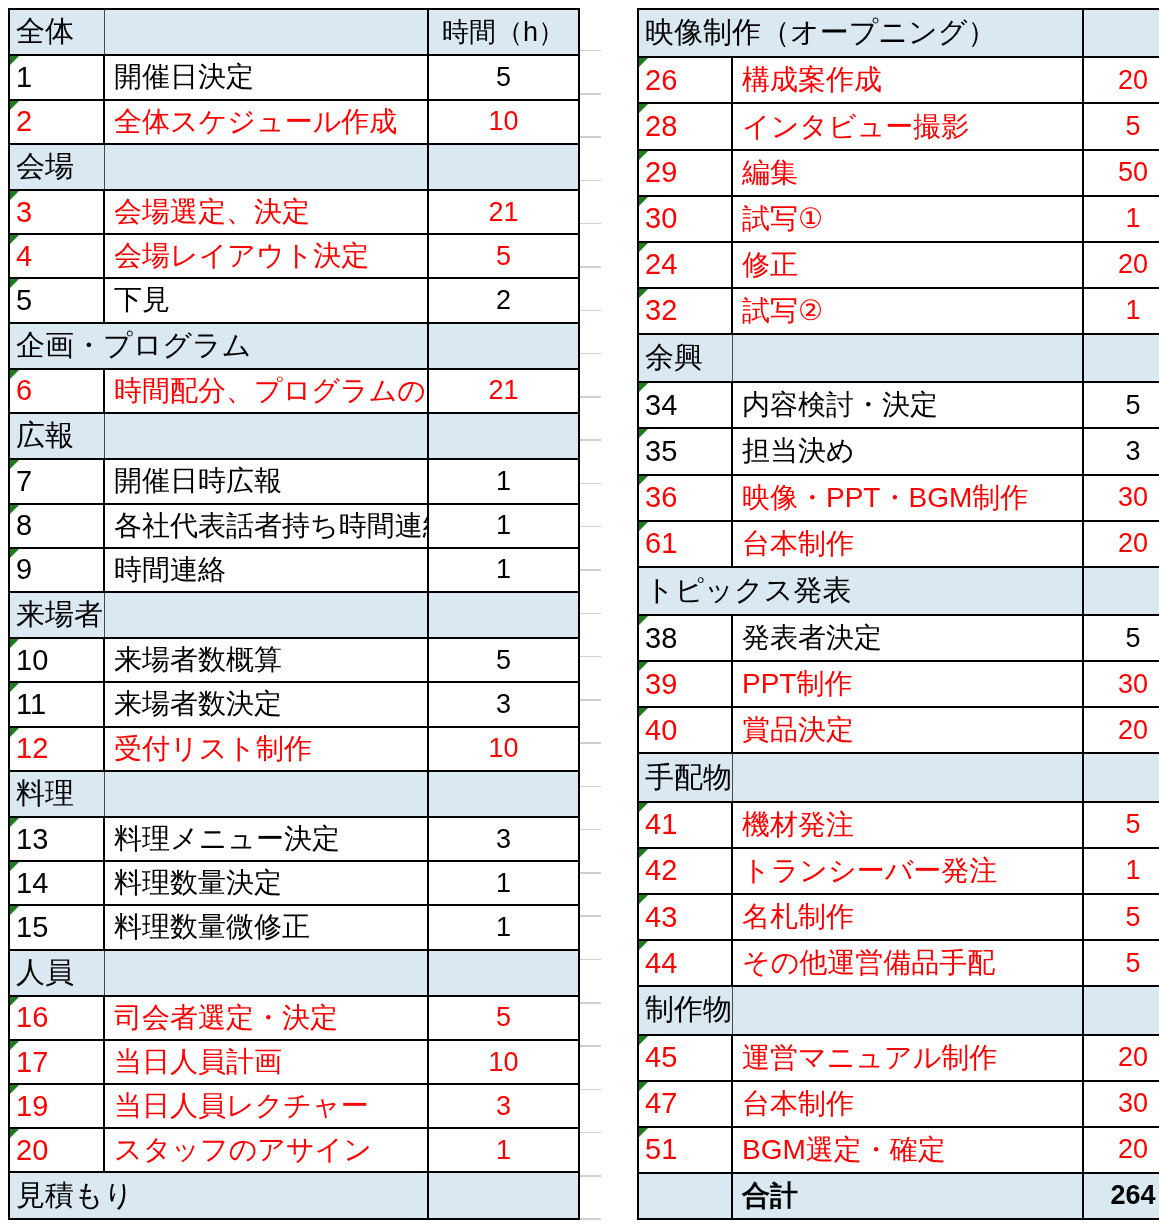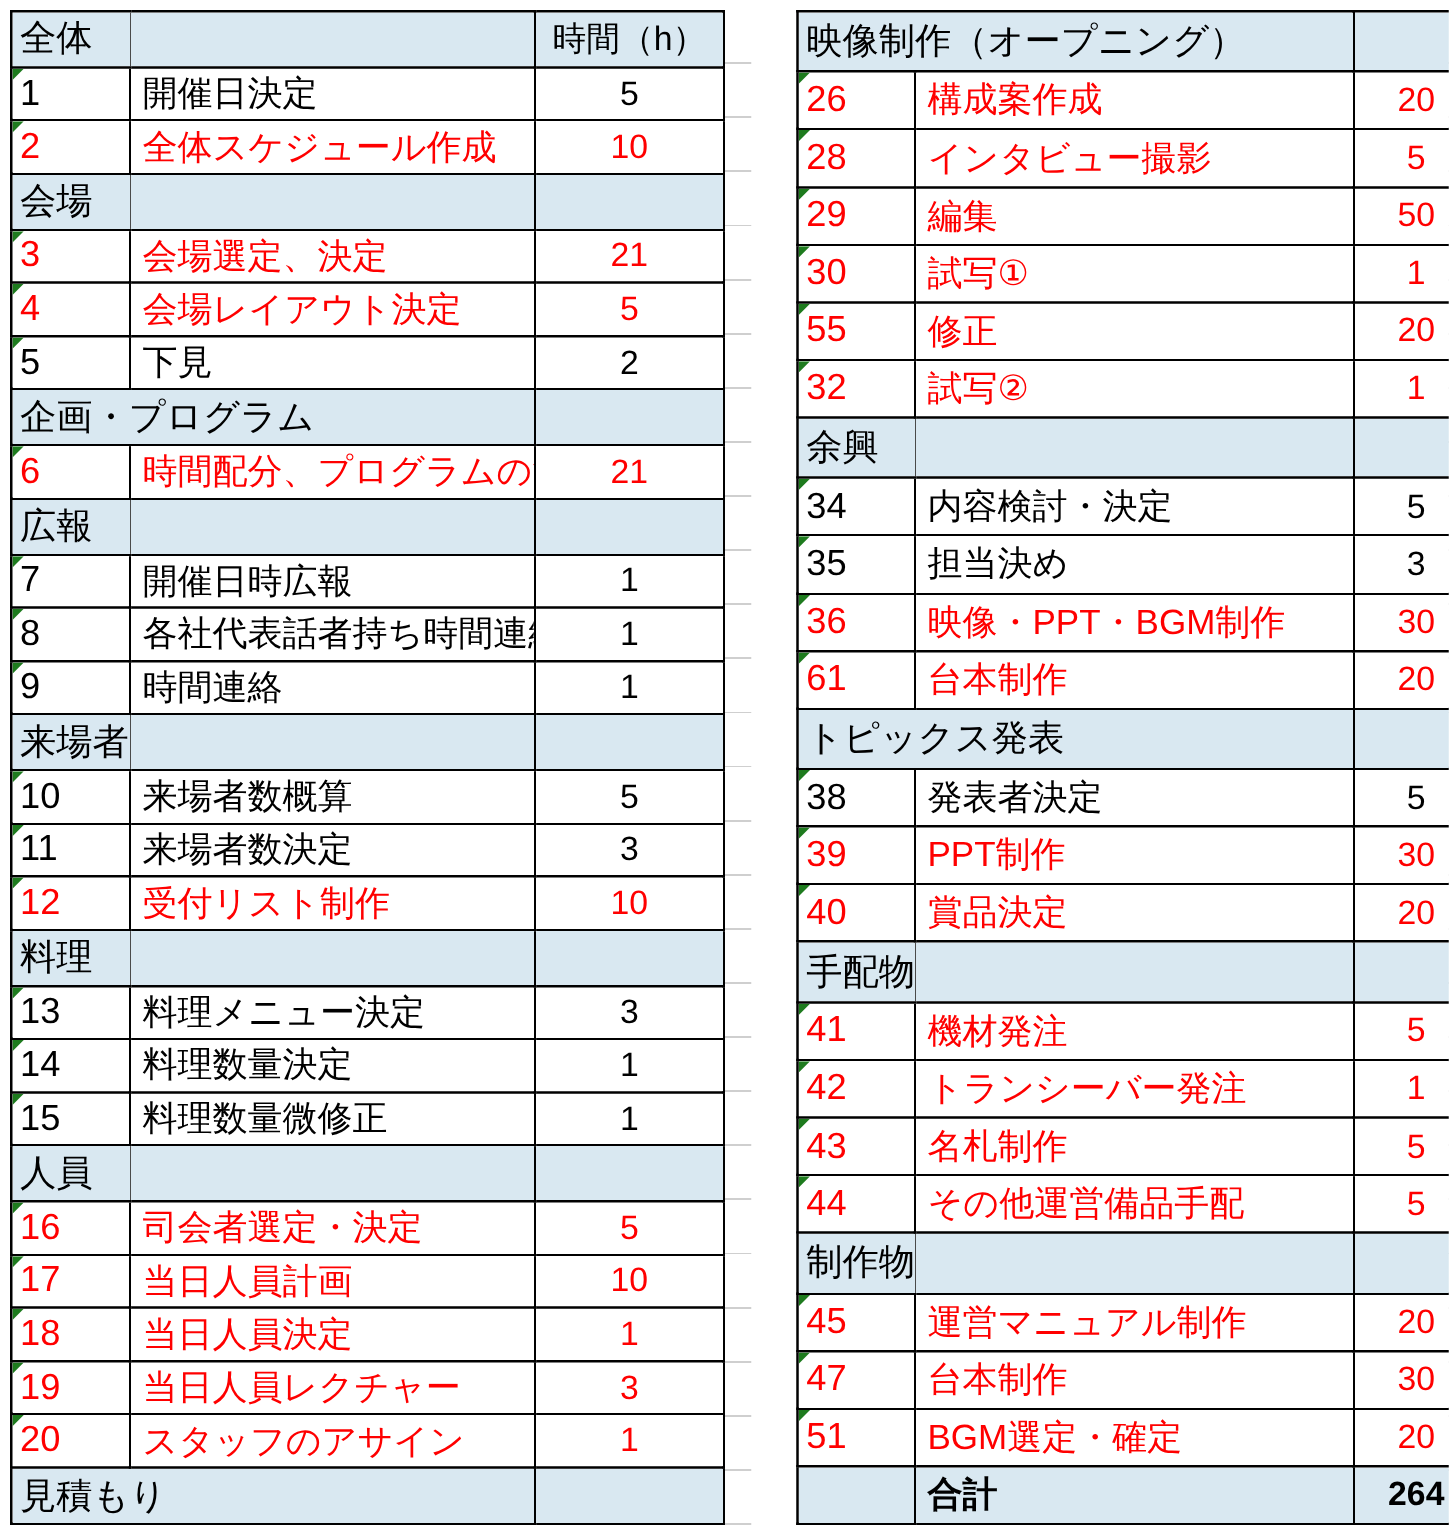--- a/index.html
+++ b/index.html
@@ -164,25 +164,20 @@
         <td class="colA red"><span class="flag"></span><span>16</span></td>
         <td class="colB red">司会者選定・決定</td>
         <td class="center red">5</td>
       </tr>
       <tr>
         <td class="colA red"><span class="flag"></span><span>17</span></td>
         <td class="colB red">当日人員計画</td>
         <td class="center red">10</td>
       </tr>
       <tr>
-        <td class="colA red"><span class="flag"></span><span>18</span></td>
-        <td class="colB red">当日人員決定</td>
-        <td class="center red">1</td>
-      </tr>
-      <tr>
         <td class="colA red"><span class="flag"></span><span>19</span></td>
         <td class="colB red">当日人員レクチャー</td>
         <td class="center red">3</td>
       </tr>
       <tr>
         <td class="colA red"><span class="flag"></span><span>20</span></td>
         <td class="colB red">スタッフのアサイン</td>
         <td class="center red">1</td>
       </tr>
       <tr>
@@ -217,21 +212,21 @@
         <td class="colA red"><span class="flag"></span><span>29</span></td>
         <td class="colB red">編集</td>
         <td class="center red">50</td>
       </tr>
       <tr>
         <td class="colA red"><span class="flag"></span><span>30</span></td>
         <td class="colB red">試写①</td>
         <td class="center red">1</td>
       </tr>
       <tr>
-        <td class="colA red"><span class="flag"></span><span>55</span></td>
+        <td class="colA red"><span class="flag"></span><span>24</span></td>
         <td class="colB red">修正</td>
         <td class="center red">20</td>
       </tr>
       <tr>
         <td class="colA red"><span class="flag"></span><span>32</span></td>
         <td class="colB red">試写②</td>
         <td class="center red">1</td>
       </tr>
       <tr>
         <td class="blue colA thinR">余興</td>

